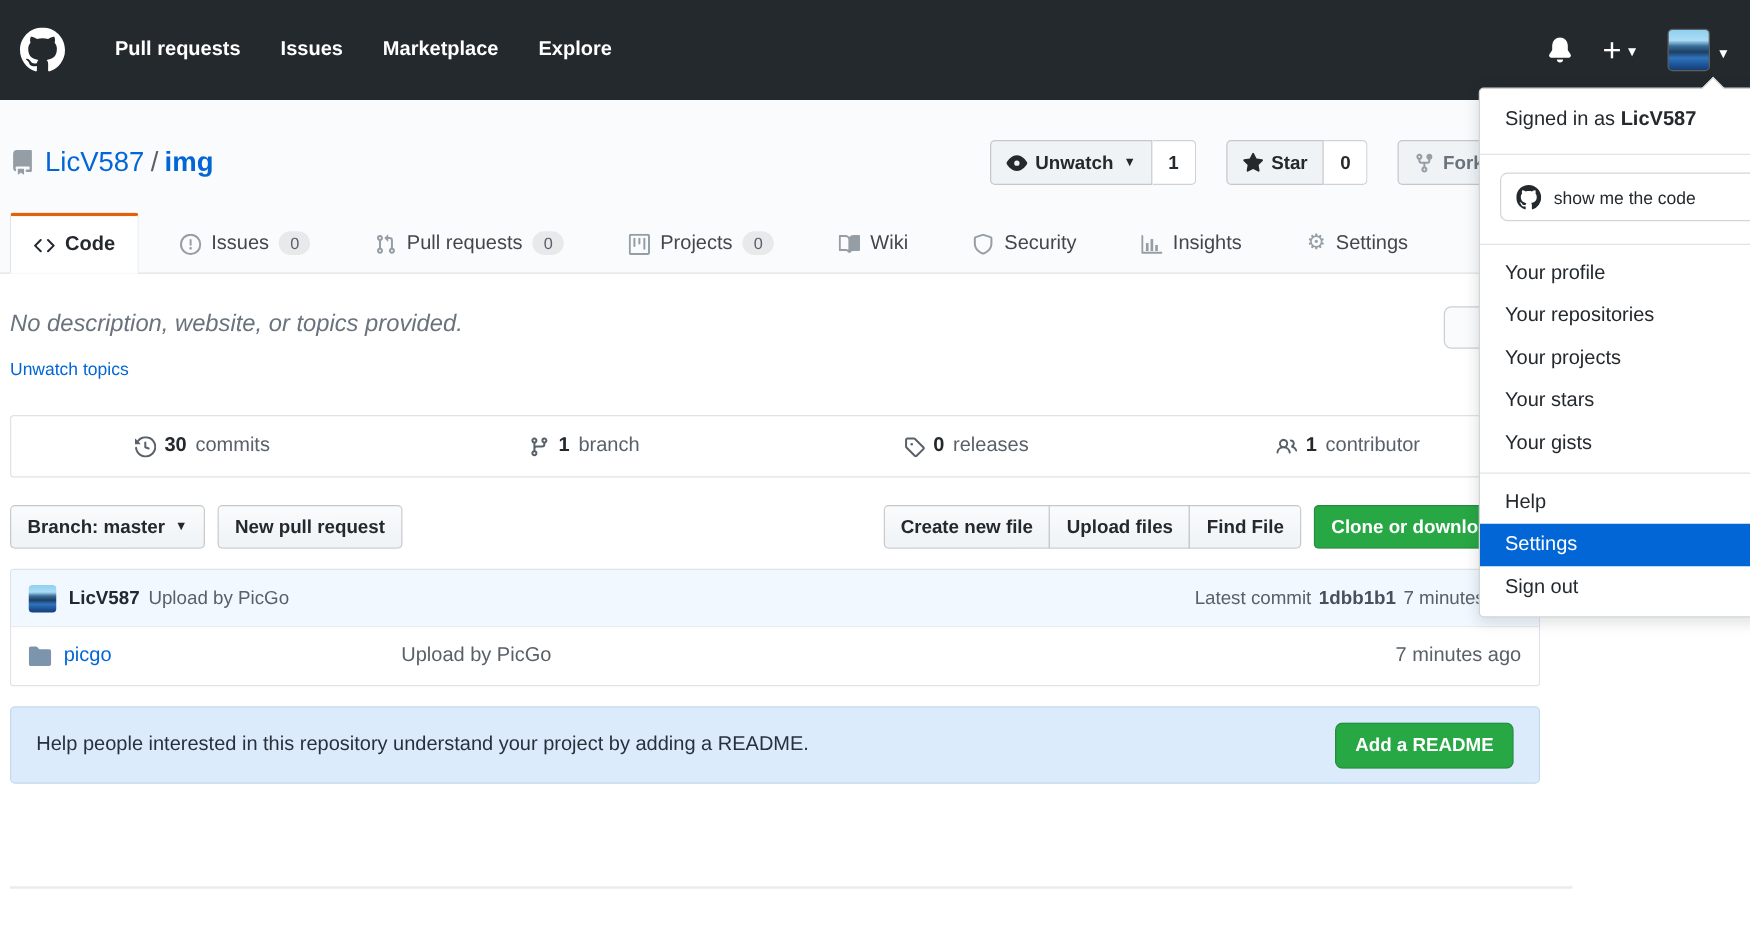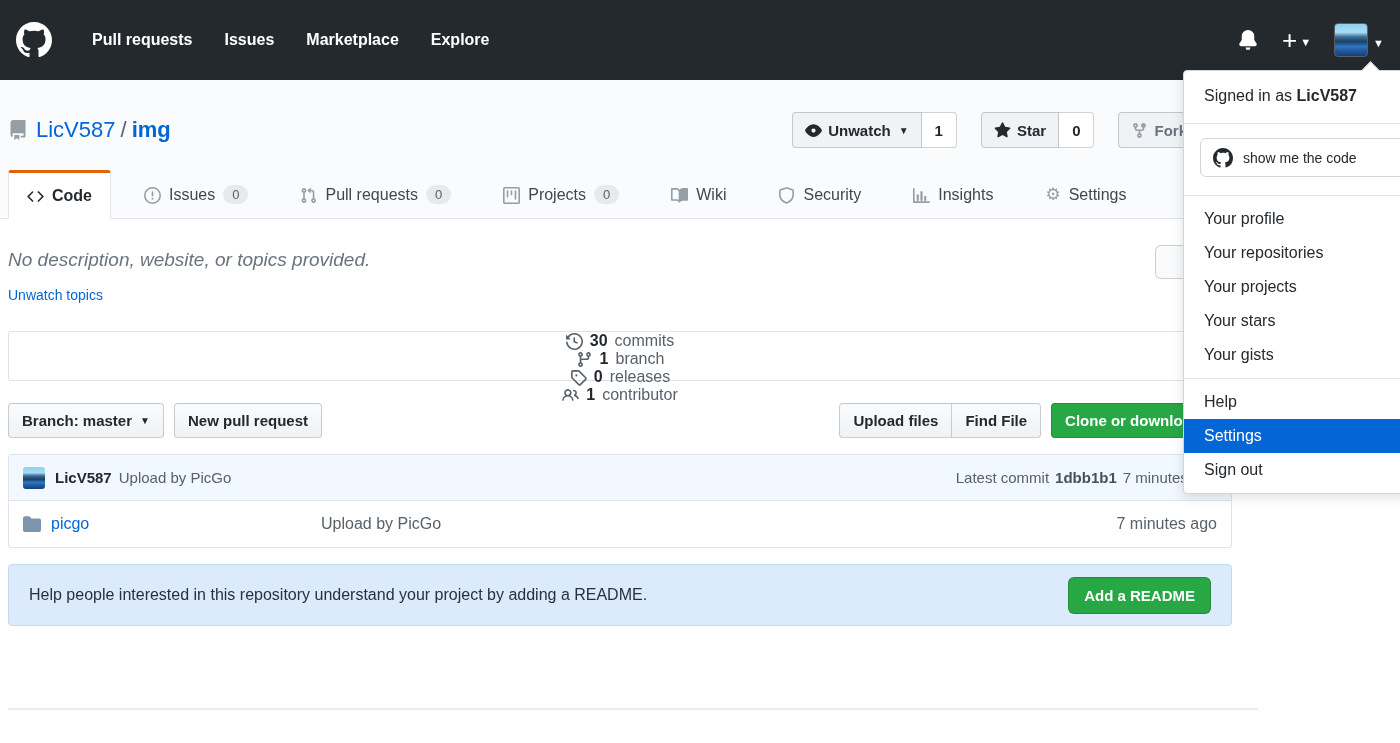--- a/index.html
+++ b/index.html
@@ -58,21 +58,21 @@
   .tab.active .t-icon { fill:#24292e; }
   .pill { background:#e7e9eb; border-radius:10px; padding:2px 9px; font-size:13px; color:#586069; }
   .gear-glyph { color:#959da5; font-size:17px; font-family:"DejaVu Sans", sans-serif; }
 
   
   .desc { margin-top:30px; font-size:19px; font-style:italic; color:#6a737d; }
   .manage-topics { margin-top:16px; font-size:14px; color:#0366d6; cursor:pointer; display:inline-block; }
   .edit-fragment { position:absolute; left:1155px; top:245px; width:70px; height:34px; background:#fafbfc;
     border:1px solid rgba(27,31,35,.2); border-radius:6px; z-index:1; }
 
-  .stats-bar { margin-top:27px; height:50px; border:1px solid #dfe2e6; border-radius:3px; display:flex;flex-direction:column; }
+  .stats-bar { margin-top:27px; height:50px; border:1px solid #dfe2e6; border-radius:3px; display:flex; }
   .stat { flex:1; display:flex; align-items:center; justify-content:center; gap:7px; font-size:16px;
     color:#586069; cursor:pointer; }
   .stat .s-icon { width:17px; height:17px; fill:#586069; }
   .stat b { color:#24292e; }
 
   .controls-row { margin-top:22px; display:flex; align-items:center; height:35px; }
   .btn { display:inline-flex; align-items:center; gap:6px; height:35px; padding:0 13px; font-size:15px;
     font-weight:700; color:#24292e; background:linear-gradient(#fafbfc,#eff3f6); border:1px solid rgba(27,31,35,.2);
     border-radius:4px; cursor:pointer; }
   .btn + .btn { margin-left:10px; }
@@ -280,20 +280,21 @@
       </div>
     </div>
 
     <div class="controls-row">
       <button class="btn">
         <span>Branch: master</span>
         <span class="caret-dn">▼</span>
       </button>
       <button class="btn">New pull request</button>
       <div class="btn-group">
+        <button class="btn">Create new file</button>
         <button class="btn">Upload files</button>
         <button class="btn">Find File</button>
       </div>
       <button class="btn btn-green">
         <span>Clone or download</span>
         <span class="caret-dn">▼</span>
       </button>
     </div>
 
     <div class="file-box">

